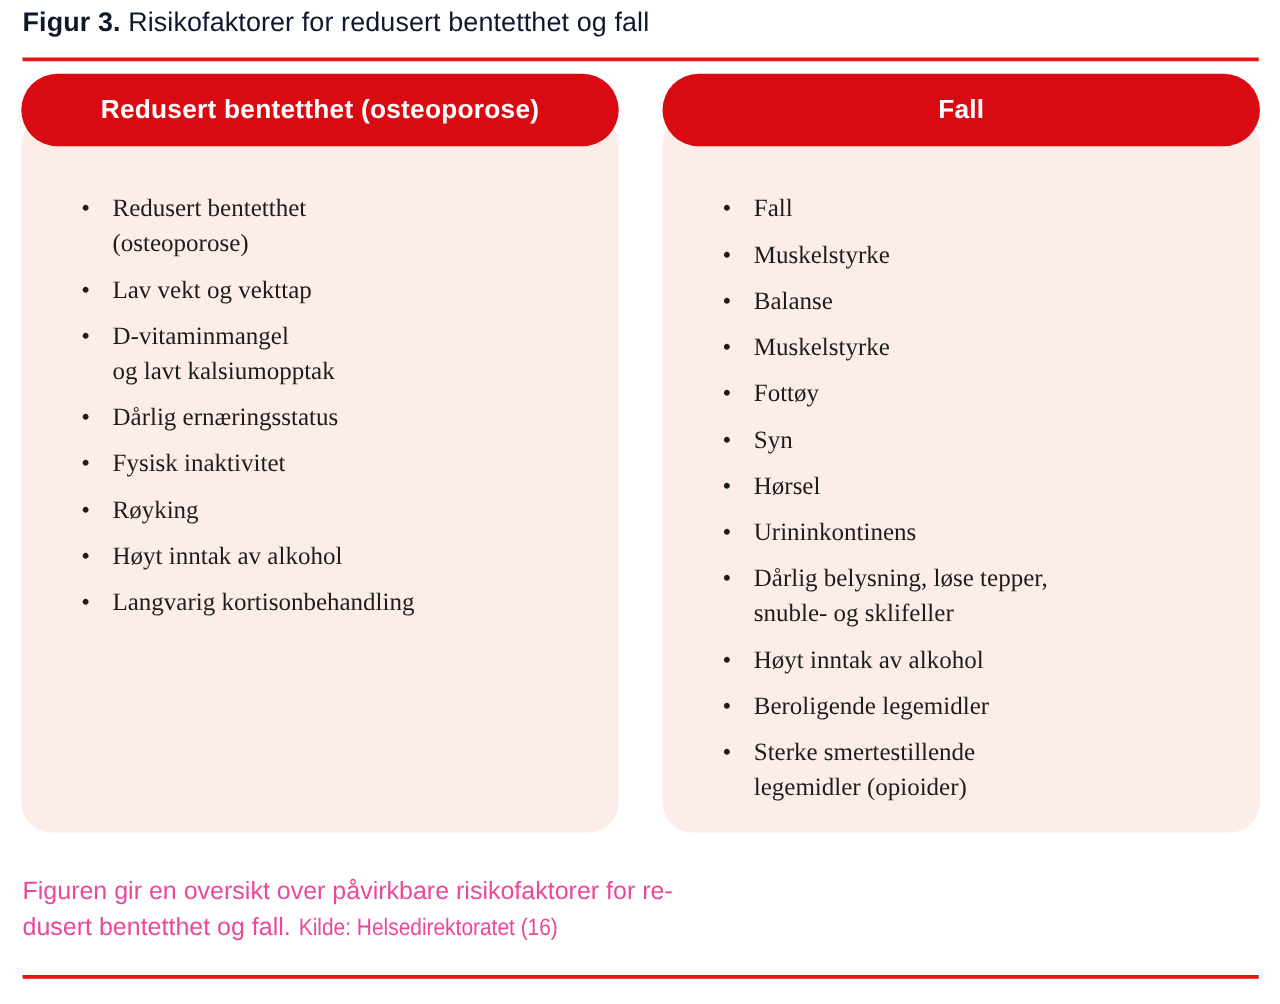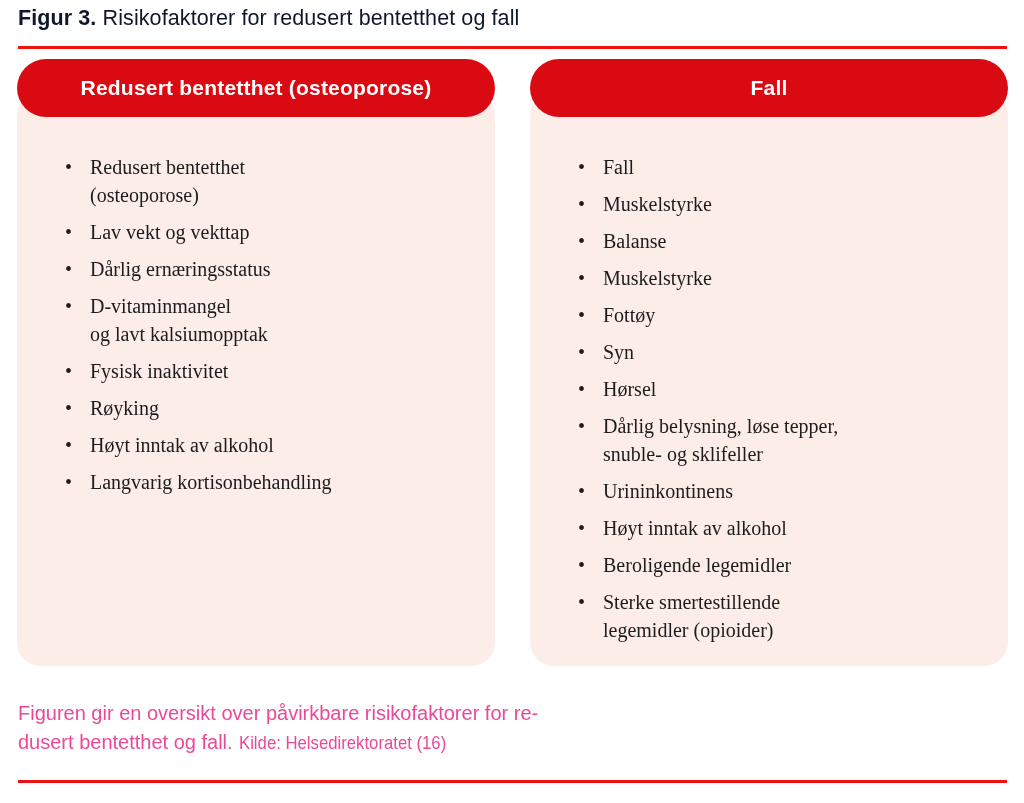--- a/index.html
+++ b/index.html
@@ -112,43 +112,43 @@
   <h1 class="fig-title"><span class="fig-label">Figur 3.</span><span> Risikofaktorer for redusert bentetthet og fall</span></h1>
 
   <div class="rule rule-top"></div>
 
   <section class="panel panel-left">
     <div class="pill">Redusert bentetthet (osteoporose)</div>
     <ul class="list">
         <li>Redusert bentetthet
 (osteoporose)</li>
         <li>Lav vekt og vekttap</li>
-        <li>Dårlig ernæringsstatus</li>
         <li>D-vitaminmangel
 og lavt kalsiumopptak</li>
+        <li>Dårlig ernæringsstatus</li>
         <li>Fysisk inaktivitet</li>
         <li>Røyking</li>
         <li>Høyt inntak av alkohol</li>
         <li>Langvarig kortisonbehandling</li>
       </ul>
   </section>
 
   <section class="panel panel-right">
     <div class="pill">Fall</div>
     <ul class="list">
         <li>Fall</li>
         <li>Muskelstyrke</li>
         <li>Balanse</li>
         <li>Muskelstyrke</li>
         <li>Fottøy</li>
         <li>Syn</li>
         <li>Hørsel</li>
+        <li>Urininkontinens</li>
         <li>Dårlig belysning, løse tepper,
 snuble- og sklifeller</li>
-        <li>Urininkontinens</li>
         <li>Høyt inntak av alkohol</li>
         <li>Beroligende legemidler</li>
         <li>Sterke smertestillende
 legemidler (opioider)</li>
       </ul>
   </section>
 
   <p class="caption"><span>Figuren gir en oversikt over påvirkbare risikofaktorer for re-
 dusert bentetthet og fall.</span><span class="source">Kilde: Helsedirektoratet (16)</span></p>
 

